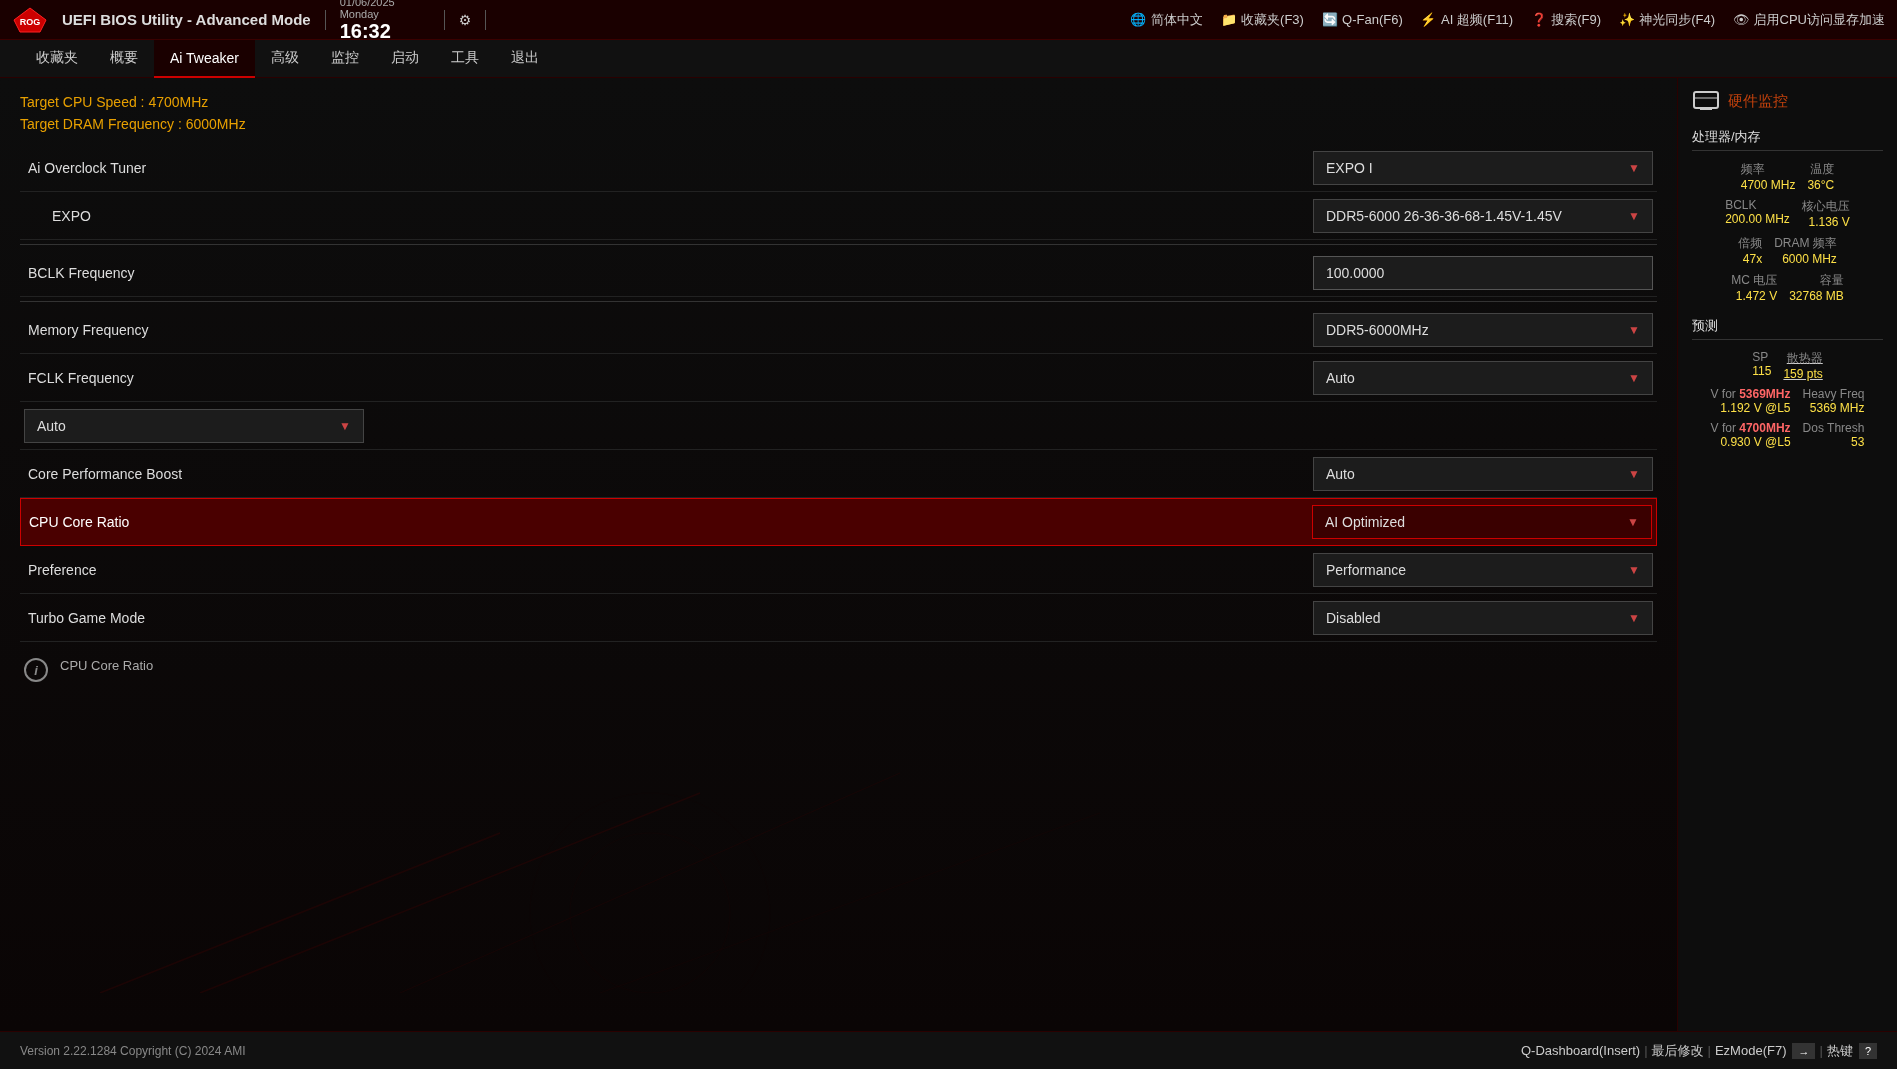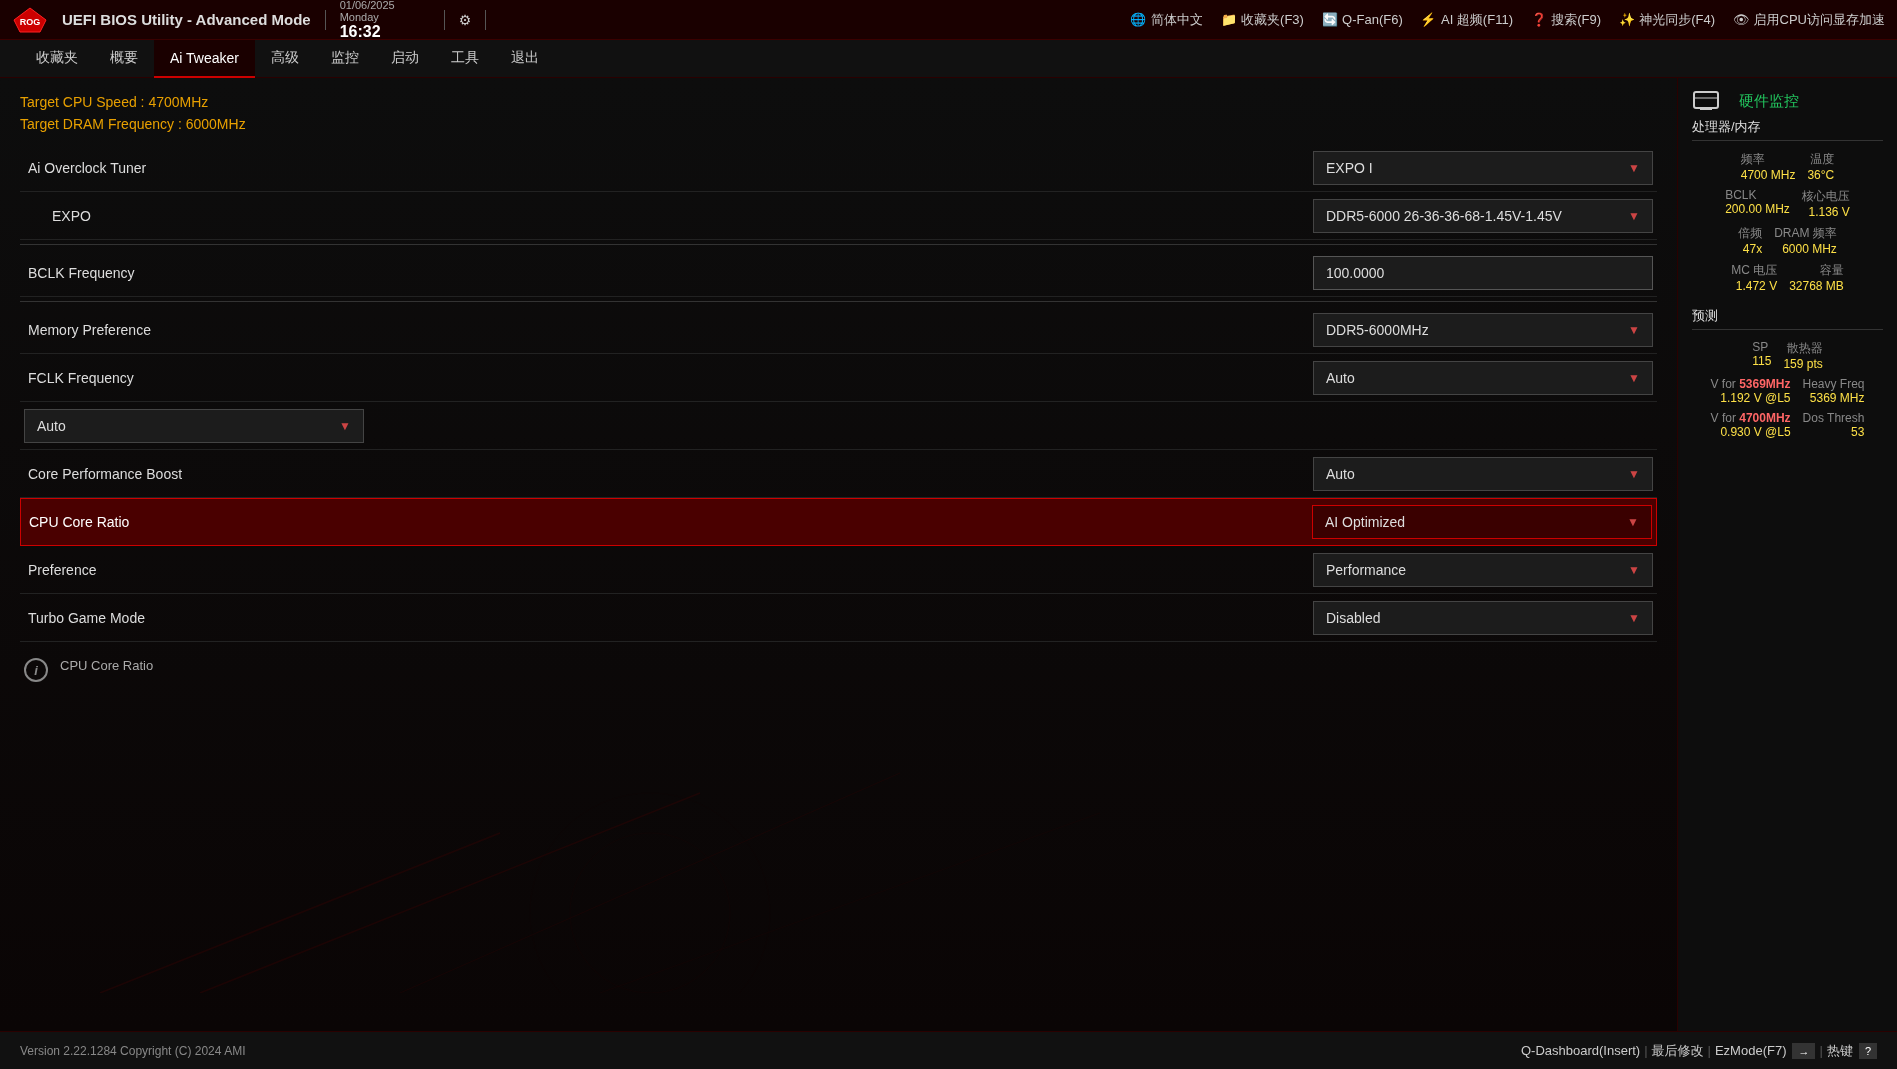--- a/index.html
+++ b/index.html
@@ -199,24 +199,24 @@
     .sidebar {
       width: 220px;
       background: #0d0d0d;
       border-left: 1px solid #2a0000;
       padding: 12px 14px;
       overflow-y: auto;
     }
     .sidebar-header {
       display: flex;
       align-items: center;
-      gap: 19px;
-      margin-bottom: 6px;
+      gap: 8px;
+      margin-bottom: 16px;
       font-size: 15px;
-      color: #22c55e;
+      color: #c2410c;
     }
     .sidebar-section-title {
       color: #ddd;
       font-size: 13px;
       margin-bottom: 10px;
       padding-bottom: 4px;
       border-bottom: 1px solid #333;
     }
     .sidebar-label {
       color: #888;
@@ -297,21 +297,21 @@
     <svg width="36" height="28" viewBox="0 0 36 28">
       <polygon points="18,2 34,14 28,26 8,26 2,14" fill="#cc0000" stroke="#ff2222" stroke-width="1"></polygon>
       <text x="18" y="19" text-anchor="middle" fill="white" font-size="9" font-weight="bold">ROG</text>
     </svg>
   </div>
   <span style="color:#ddd;font-size:15px;font-weight:bold;">UEFI BIOS Utility - Advanced Mode</span>
   <div class="divider-v"></div>
   <div class="datetime">
     <span style="font-size:11px;color:#aaa;white-space:pre-line;">01/06/2025
 Monday</span>
-    <span style="font-size:16px;color:#fff;font-weight:bold;">16:32</span>
+    <span style="font-size:20px;color:#fff;font-weight:bold;">16:32</span>
   </div>
   <div class="divider-v"></div>
   <div class="top-bar-item">
     <span>⚙</span>
   </div>
   <div class="divider-v"></div>
 
   <div class="top-bar-right">
     <div class="top-bar-item">
       <span>🌐</span>
@@ -404,21 +404,21 @@
       <div class="setting-row">
         <div class="setting-label">BCLK Frequency</div>
         <div class="setting-value">
           <input class="input-field" value="100.0000" readonly="" style="">
         </div>
       </div>
 
       <hr class="separator">
 
       <div class="setting-row">
-        <div class="setting-label">Memory Preference</div>
+        <div class="setting-label">Memory Frequency</div>
         <div class="setting-value">
           <div class="dropdown">
             <span>DDR5-6000MHz</span>
             <span class="arrow">▼</span>
           </div>
         </div>
       </div>
 
       <div class="setting-row">
         <div class="setting-label">FCLK Frequency</div>
@@ -556,21 +556,21 @@
 
     <div class="sidebar-section-title">预测</div>
 
     <div>
 
       <div class="sidebar-row">
         <div>
           <div class="sidebar-label">SP</div>
           <div class="sidebar-value">115</div>
         </div>
-        <div style="text-align:right;">
+        <div style="text-align:right;text-decoration:underline;">
           <div class="sidebar-label">散热器</div>
           <div class="sidebar-value">159 pts</div>
         </div>
       </div>
 
       <div class="sidebar-row">
         <div>
           <div class="sidebar-label">V for <span style="color:#ff6666;font-weight:bold;">5369MHz</span></div>
           <div class="sidebar-value">1.192 V @L5</div>
         </div>

